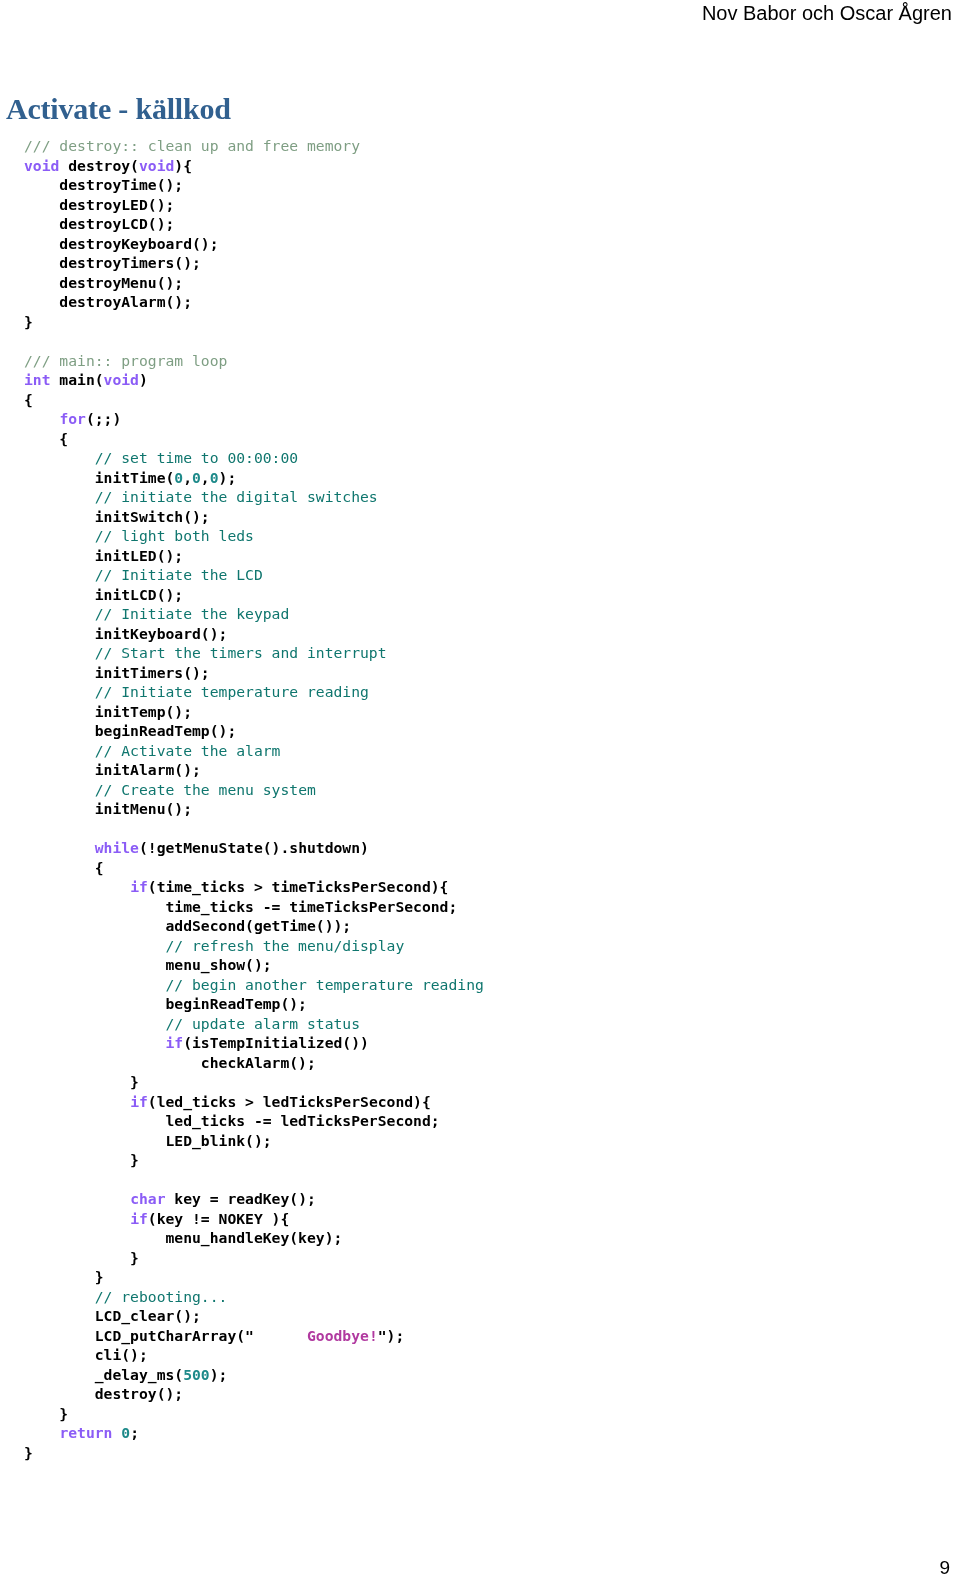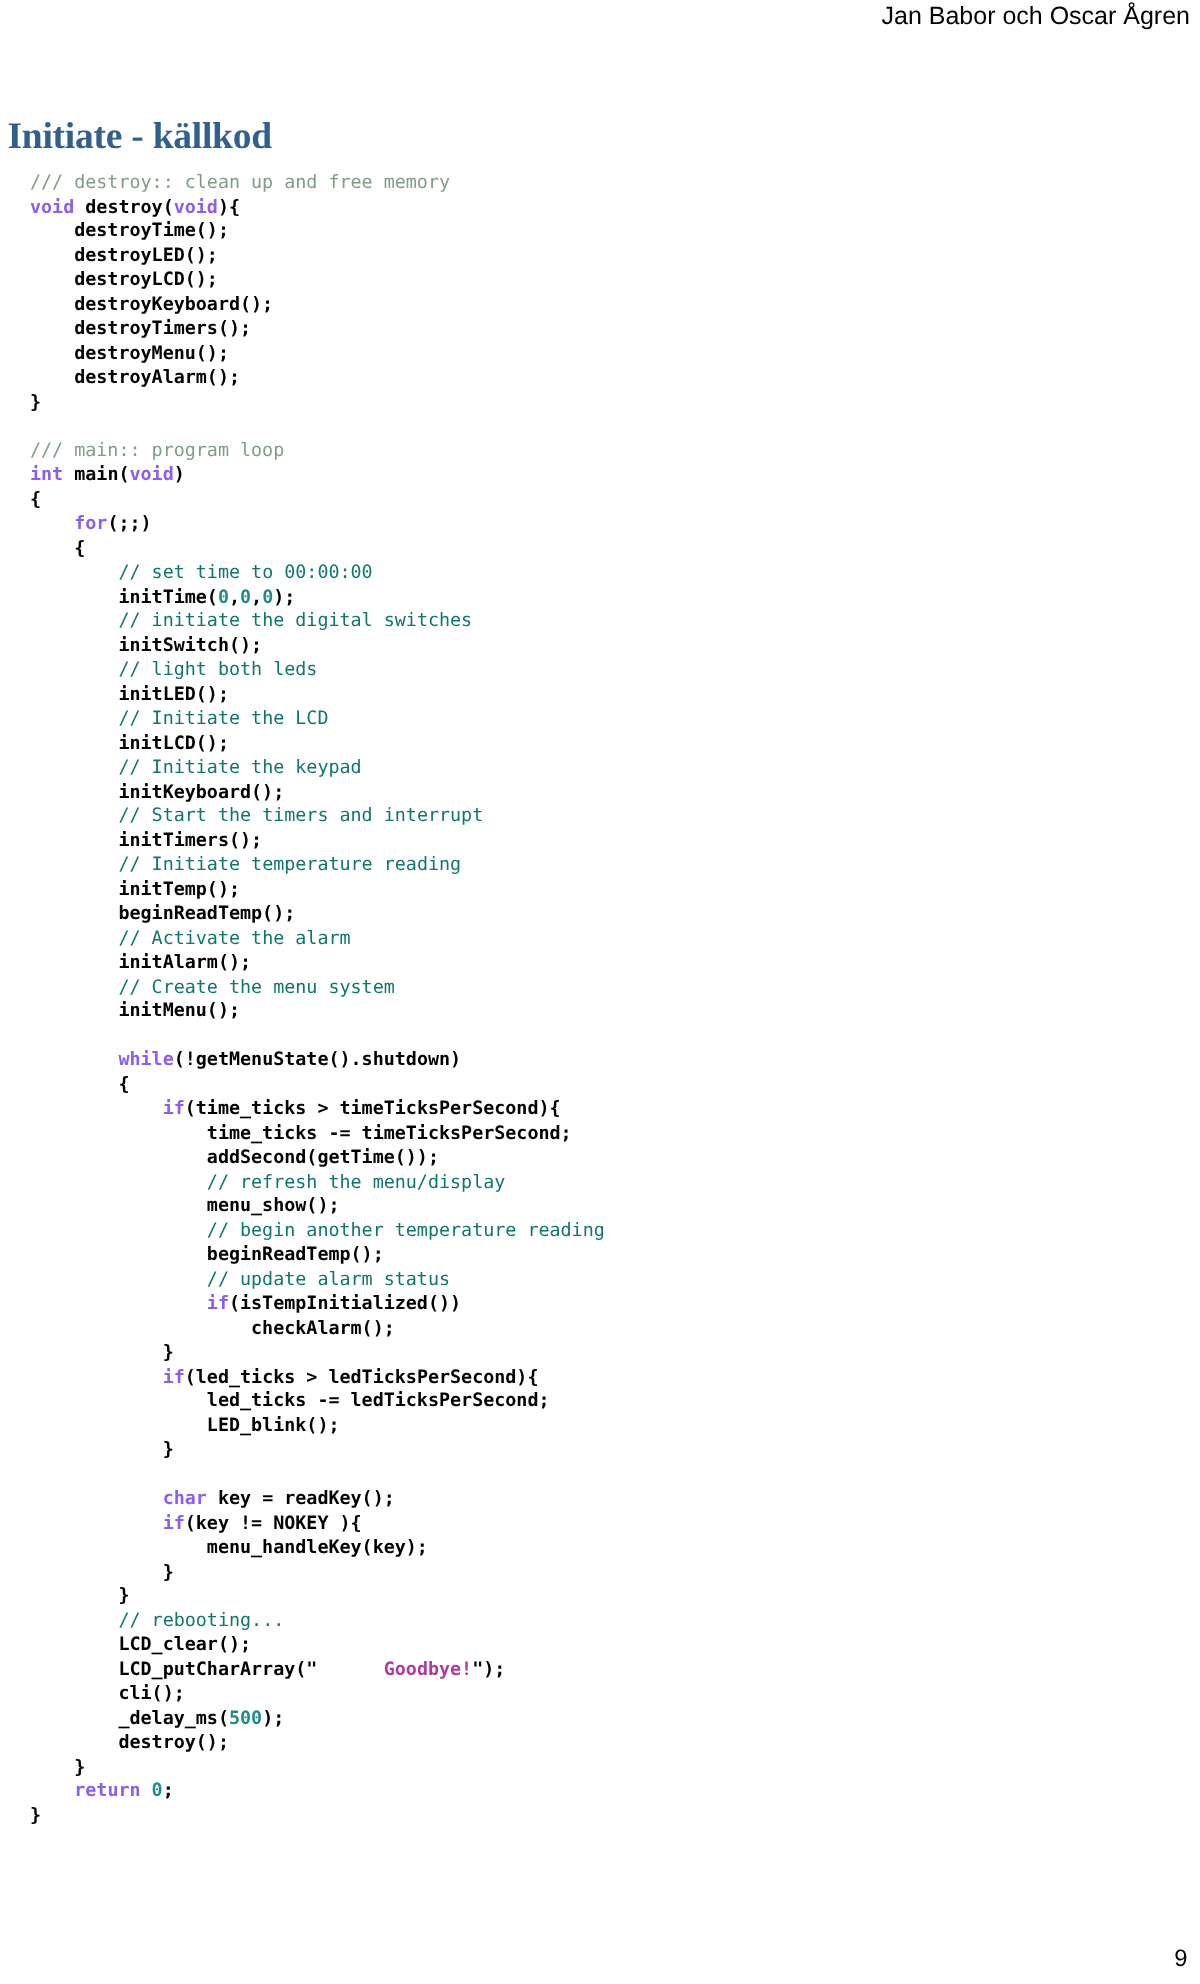--- a/index.html
+++ b/index.html
@@ -91,23 +91,23 @@
     font-size: 19px;
     color: #000000;
   }
 </style>
 </head>
 <body>
 
 <div class="page">
 
   <div class="doc-header">
-    <div class="authors">Jan Babor och Oscar Ågren</div>
+    <div class="authors">Nov Babor och Oscar Ågren</div>
   </div>
 
-  <h1 class="appendix-title">Initiate - källkod</h1>
+  <h1 class="appendix-title">Activate - källkod</h1>
 
 
   <div class="code-block" id="code-block"><div class="code-line"><span class="tok-cmt-doc">/// destroy:: clean up and free memory</span></div><div class="code-line"><span class="tok-kw">void</span><span class="tok-plain"> destroy(</span><span class="tok-kw">void</span><span class="tok-plain">){</span></div><div class="code-line"><span class="tok-plain">    destroyTime();</span></div><div class="code-line"><span class="tok-plain">    destroyLED();</span></div><div class="code-line"><span class="tok-plain">    destroyLCD();</span></div><div class="code-line"><span class="tok-plain">    destroyKeyboard();</span></div><div class="code-line"><span class="tok-plain">    destroyTimers();</span></div><div class="code-line"><span class="tok-plain">    destroyMenu();</span></div><div class="code-line"><span class="tok-plain">    destroyAlarm();</span></div><div class="code-line"><span class="tok-plain">}</span></div><div class="code-line">&nbsp;</div><div class="code-line"><span class="tok-cmt-doc">/// main:: program loop</span></div><div class="code-line"><span class="tok-kw">int</span><span class="tok-plain"> main(</span><span class="tok-kw">void</span><span class="tok-plain">)</span></div><div class="code-line"><span class="tok-plain">{</span></div><div class="code-line"><span class="tok-plain">    </span><span class="tok-kw">for</span><span class="tok-plain">(;;)</span></div><div class="code-line"><span class="tok-plain">    {</span></div><div class="code-line"><span class="tok-plain">        </span><span class="tok-cmt">// set time to 00:00:00</span></div><div class="code-line"><span class="tok-plain">        initTime(</span><span class="tok-num">0</span><span class="tok-plain">,</span><span class="tok-num">0</span><span class="tok-plain">,</span><span class="tok-num">0</span><span class="tok-plain">);</span></div><div class="code-line"><span class="tok-plain">        </span><span class="tok-cmt">// initiate the digital switches</span></div><div class="code-line"><span class="tok-plain">        initSwitch();</span></div><div class="code-line"><span class="tok-plain">        </span><span class="tok-cmt">// light both leds</span></div><div class="code-line"><span class="tok-plain">        initLED();</span></div><div class="code-line"><span class="tok-plain">        </span><span class="tok-cmt">// Initiate the LCD</span></div><div class="code-line"><span class="tok-plain">        initLCD();</span></div><div class="code-line"><span class="tok-plain">        </span><span class="tok-cmt">// Initiate the keypad</span></div><div class="code-line"><span class="tok-plain">        initKeyboard();</span></div><div class="code-line"><span class="tok-plain">        </span><span class="tok-cmt">// Start the timers and interrupt</span></div><div class="code-line"><span class="tok-plain">        initTimers();</span></div><div class="code-line"><span class="tok-plain">        </span><span class="tok-cmt">// Initiate temperature reading</span></div><div class="code-line"><span class="tok-plain">        initTemp();</span></div><div class="code-line"><span class="tok-plain">        beginReadTemp();</span></div><div class="code-line"><span class="tok-plain">        </span><span class="tok-cmt">// Activate the alarm</span></div><div class="code-line"><span class="tok-plain">        initAlarm();</span></div><div class="code-line"><span class="tok-plain">        </span><span class="tok-cmt">// Create the menu system</span></div><div class="code-line"><span class="tok-plain">        initMenu();</span></div><div class="code-line">&nbsp;</div><div class="code-line"><span class="tok-plain">        </span><span class="tok-kw">while</span><span class="tok-plain">(!getMenuState().shutdown)</span></div><div class="code-line"><span class="tok-plain">        {</span></div><div class="code-line"><span class="tok-plain">            </span><span class="tok-kw">if</span><span class="tok-plain">(time_ticks &gt; timeTicksPerSecond){</span></div><div class="code-line"><span class="tok-plain">                time_ticks -= timeTicksPerSecond;</span></div><div class="code-line"><span class="tok-plain">                addSecond(getTime());</span></div><div class="code-line"><span class="tok-plain">                </span><span class="tok-cmt">// refresh the menu/display</span></div><div class="code-line"><span class="tok-plain">                menu_show();</span></div><div class="code-line"><span class="tok-plain">                </span><span class="tok-cmt">// begin another temperature reading</span></div><div class="code-line"><span class="tok-plain">                beginReadTemp();</span></div><div class="code-line"><span class="tok-plain">                </span><span class="tok-cmt">// update alarm status</span></div><div class="code-line"><span class="tok-plain">                </span><span class="tok-kw">if</span><span class="tok-plain">(isTempInitialized())</span></div><div class="code-line"><span class="tok-plain">                    checkAlarm();</span></div><div class="code-line"><span class="tok-plain">            }</span></div><div class="code-line"><span class="tok-plain">            </span><span class="tok-kw">if</span><span class="tok-plain">(led_ticks &gt; ledTicksPerSecond){</span></div><div class="code-line"><span class="tok-plain">                led_ticks -= ledTicksPerSecond;</span></div><div class="code-line"><span class="tok-plain">                LED_blink();</span></div><div class="code-line"><span class="tok-plain">            }</span></div><div class="code-line">&nbsp;</div><div class="code-line"><span class="tok-plain">            </span><span class="tok-kw">char</span><span class="tok-plain"> key = readKey();</span></div><div class="code-line"><span class="tok-plain">            </span><span class="tok-kw">if</span><span class="tok-plain">(key != NOKEY ){</span></div><div class="code-line"><span class="tok-plain">                menu_handleKey(key);</span></div><div class="code-line"><span class="tok-plain">            }</span></div><div class="code-line"><span class="tok-plain">        }</span></div><div class="code-line"><span class="tok-plain">        </span><span class="tok-cmt">// rebooting...</span></div><div class="code-line"><span class="tok-plain">        LCD_clear();</span></div><div class="code-line"><span class="tok-plain">        LCD_putCharArray("</span><span class="tok-str">      Goodbye!</span><span class="tok-plain">");</span></div><div class="code-line"><span class="tok-plain">        cli();</span></div><div class="code-line"><span class="tok-plain">        _delay_ms(</span><span class="tok-num">500</span><span class="tok-plain">);</span></div><div class="code-line"><span class="tok-plain">        destroy();</span></div><div class="code-line"><span class="tok-plain">    }</span></div><div class="code-line"><span class="tok-plain">    </span><span class="tok-kw">return</span><span class="tok-plain"> </span><span class="tok-num">0</span><span class="tok-plain">;</span></div><div class="code-line"><span class="tok-plain">}</span></div></div>
 
   <div class="page-number">9</div>
 
 </div>
 
 </body></html>

